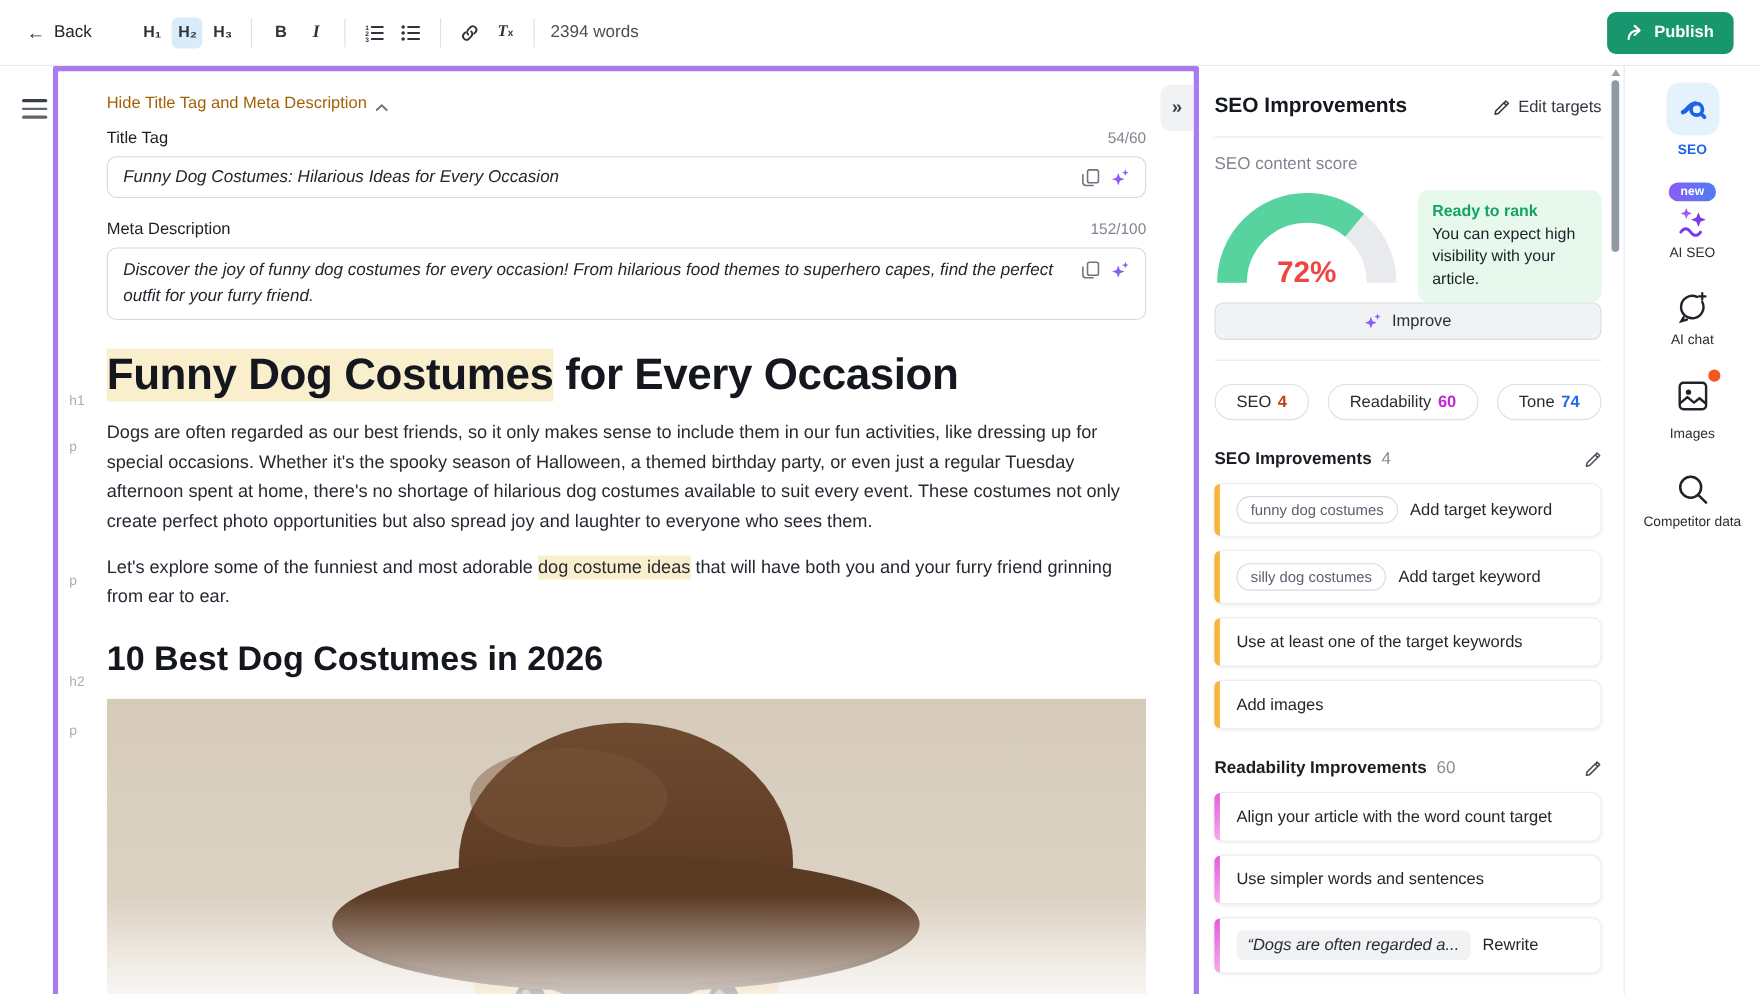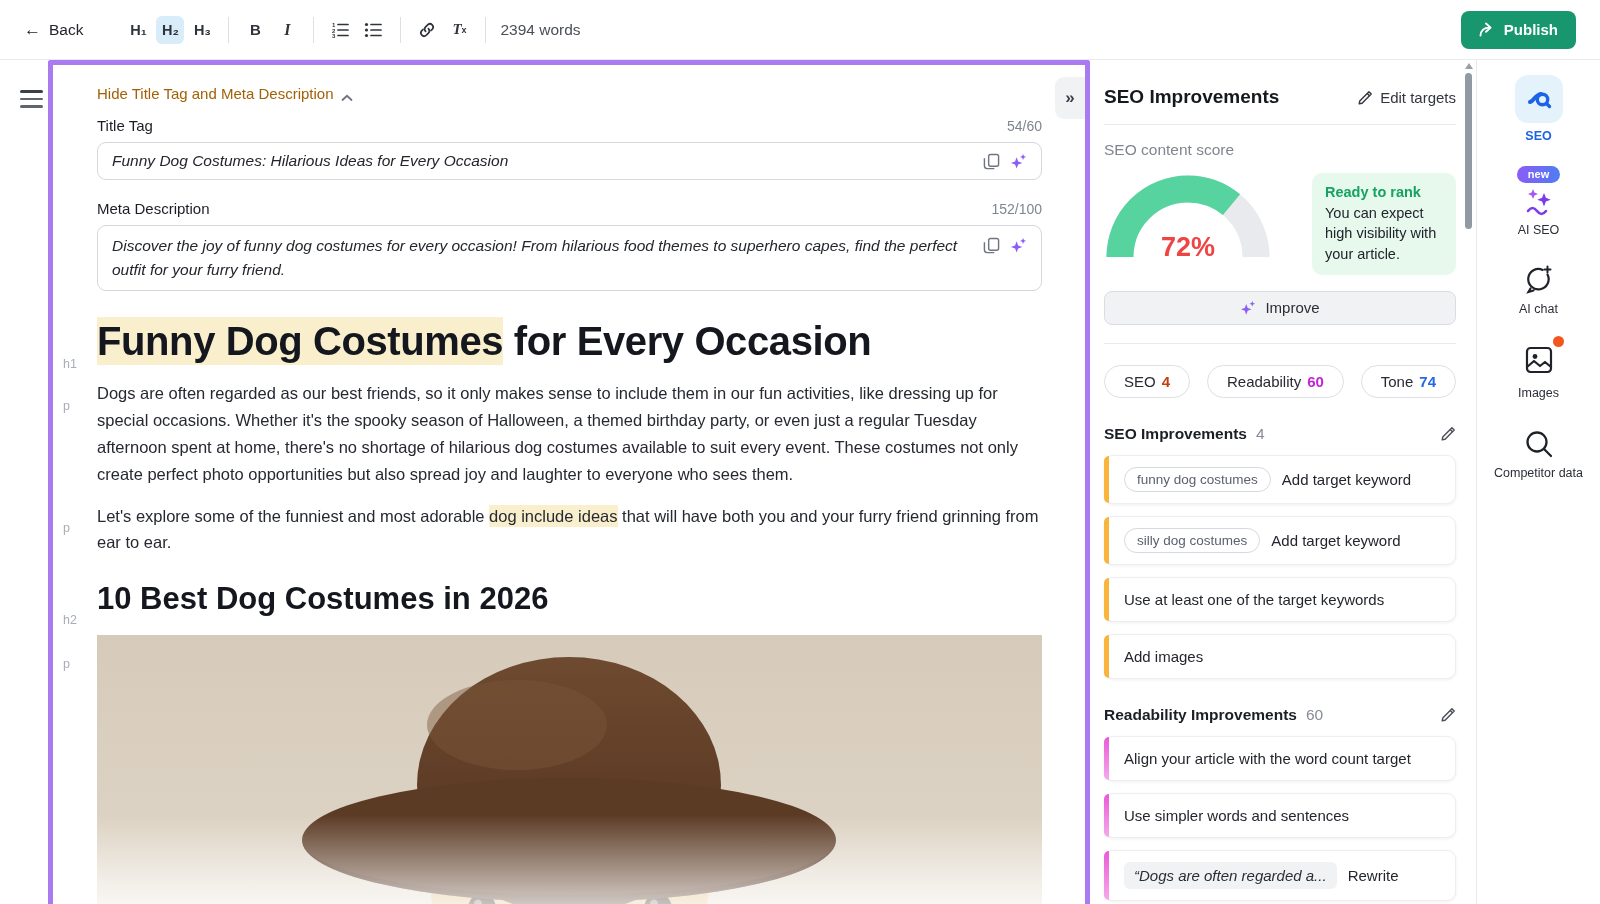--- a/index.html
+++ b/index.html
@@ -67,24 +67,24 @@
   
   .sidebar { position:absolute; left:1104px; top:60px; width:352px; height:844px; background:#fff; }
   .sb-header { display:flex; align-items:center; justify-content:space-between; padding:26px 0 16px; }
   .sb-title { font-size:19px; font-weight:700; color:#15181d; }
   .edit-targets { display:flex; align-items:flex-end; gap:7px; font-size:15px; color:#33363e; cursor:pointer; }
   .sb-divider { height:1px; background:#e8eaee; }
   .score-label { margin-top:16px; font-size:15.5px; color:#80858f; }
   .score-row { display:flex; margin-top:14px; align-items:flex-start; }
   .gauge { position:relative; width:168px; height:88px; }
   .gauge-pct { position:absolute; left:0; right:0; bottom:-2px; text-align:center; font-size:27px; font-weight:700; color:#ef4444; }
-  .status-box { margin-left:auto; width:144px; background:#e6f9ec; border-radius:10px; padding:11px 13px; }
+  .status-box { margin-left:auto; width:167px; background:#e6f9ec; border-radius:10px; padding:11px 13px; }
   .status-title { font-size:14.5px; font-weight:700; color:#15a362; }
   .status-text { font-size:14.5px; color:#20242c; line-height:1.4; margin-top:3px; }
-  .improve-btn { margin-top:16px; width:100%; height:34px; background:#f1f2f4; border:1px solid #d9dce1;
+  .improve-btn { margin-top:0; width:100%; height:34px; background:#f1f2f4; border:1px solid #d9dce1;
     border-radius:8px; display:flex; align-items:center; justify-content:center; gap:9px;
     font-size:15px; color:#2b2e36; cursor:pointer; font-family:"Liberation Sans", sans-serif; }
   .sb-divider2 { height:1px; background:#e8eaee; margin-top:18px; }
   .pills { display:flex; justify-content:space-between; margin-top:21px; }
   .pill { height:33px; border:1px solid #dcdfe4; border-radius:17px; background:#fff; display:flex;
     align-items:center; gap:6px; padding:0 19px; font-size:15px; color:#272a31; cursor:pointer; }
   .pill b { font-weight:700; }
   .pv-seo { color:#c2410c; } .pv-read { color:#c026d3; } .pv-tone { color:#2467eb; }
   .section-head { display:flex; align-items:center; margin-top:27px; }
   .section-title { font-size:15.5px; font-weight:700; color:#1b1e24; }
@@ -255,21 +255,21 @@
       </div>
 
       <div class="doc">
         <span class="doc-tag" style="top:19px;">p</span>
         <p class="doc-p">Dogs are often regarded as our best friends, so it only makes sense to include them in our fun activities, like dressing up for special occasions. Whether it's the spooky season of Halloween, a themed birthday party, or even just a regular Tuesday afternoon spent at home, there's no shortage of hilarious dog costumes available to suit every event. These costumes not only create perfect photo opportunities but also spread joy and laughter to everyone who sees them.</p>
       </div>
 
       <div class="doc">
         <span class="doc-tag" style="top:18px;">p</span>
         <p class="doc-p">
-          <span>Let's explore some of the funniest and most adorable </span><span class="hl">dog include ideas</span><span> that will have both you and your furry friend grinning from ear to ear.</span>
+          <span>Let's explore some of the funniest and most adorable </span><span class="hl">dog costume ideas</span><span> that will have both you and your furry friend grinning from ear to ear.</span>
         </p>
       </div>
 
       <div class="doc">
         <span class="doc-tag" style="top:33px;">h2</span>
         <h2 class="doc-h2">10 Best Dog Costumes in 2026</h2>
       </div>
 
       <div class="doc">
         <span class="doc-tag" style="top:22px;">p</span>

